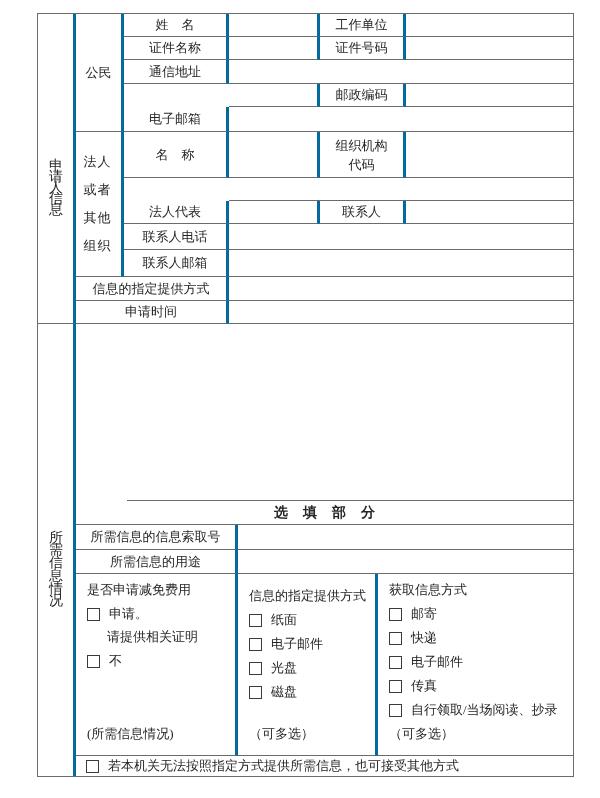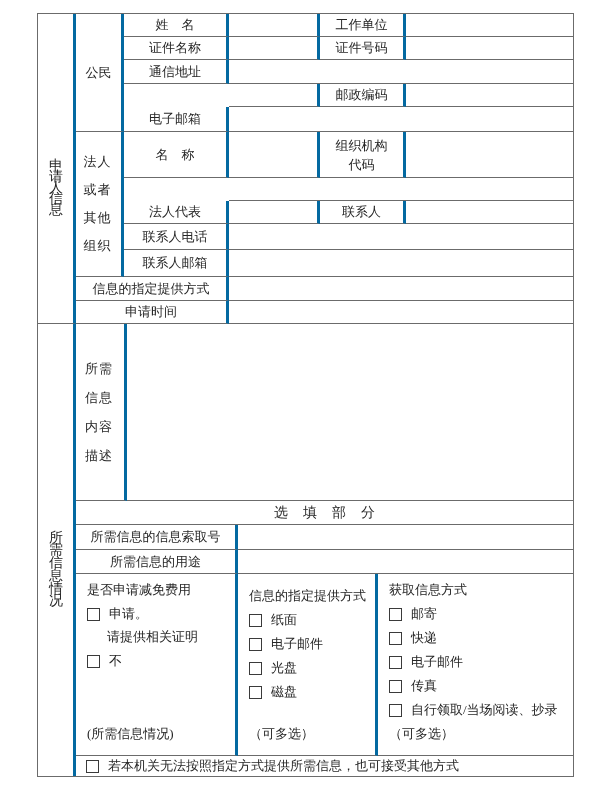--- a/index.html
+++ b/index.html
@@ -34,21 +34,21 @@
   .vlabel2 { letter-spacing:13px; padding-top:13px; }
   .wrap2 {
     display:block; width:30px; word-break:break-all;
     text-align:left; line-height:28px; letter-spacing:1px;
   }
   .wrap2b { line-height:29px; }
   .orgcode {
     display:block; width:64px; word-break:break-all;
     text-align:center; line-height:19px;
   }
-  .optional { font-weight:normal; font-size:14px; letter-spacing:15px; padding-left:15px; }
+  .optional { font-weight:bold; font-size:14px; letter-spacing:15px; padding-left:15px; }
   .cbcell {
     flex-direction:column; align-items:flex-start; justify-content:flex-start;
     padding:8px 4px 14px 11px;
   }
   .cb-header { line-height:15px; }
   .hdr-low { margin-top:6px; }
   .cb-item { display:flex; align-items:center; margin-top:10px; line-height:14px; }
   .cbx {
     width:11px; height:11px; border:1px solid #3a3a3a;
     margin-right:9px; flex:none; background:#fff;
@@ -118,23 +118,20 @@
       <div class="cell bb val" style="grid-column:4/7;grid-row:11"></div>
 
       <div class="cell br bb" style="grid-column:2/4;grid-row:12">申请时间</div>
       <div class="cell bb val" style="grid-column:4/7;grid-row:12"></div>
     </div>
 
     <div class="grid2">
 
       <div class="cell vlabel vlabel2 br" style="grid-column:1;grid-row:1/7">所需信息情况</div>
 
-      <div class="cell br bb" style="grid-column:2;grid-row:1">
-        <span class="wrap2 wrap2b">所需信息内容描述</span>
-      </div>
       <div class="cell bb val" style="grid-column:3/6;grid-row:1"></div>
 
       <div class="cell bb optional" style="grid-column:2/6;grid-row:2">选填部分</div>
 
       <div class="cell br bb" style="grid-column:2/4;grid-row:3">所需信息的信息索取号</div>
       <div class="cell bb val" style="grid-column:4/6;grid-row:3"></div>
 
       <div class="cell br bb" style="grid-column:2/4;grid-row:4">所需信息的用途</div>
       <div class="cell bb val" style="grid-column:4/6;grid-row:4"></div>
 

